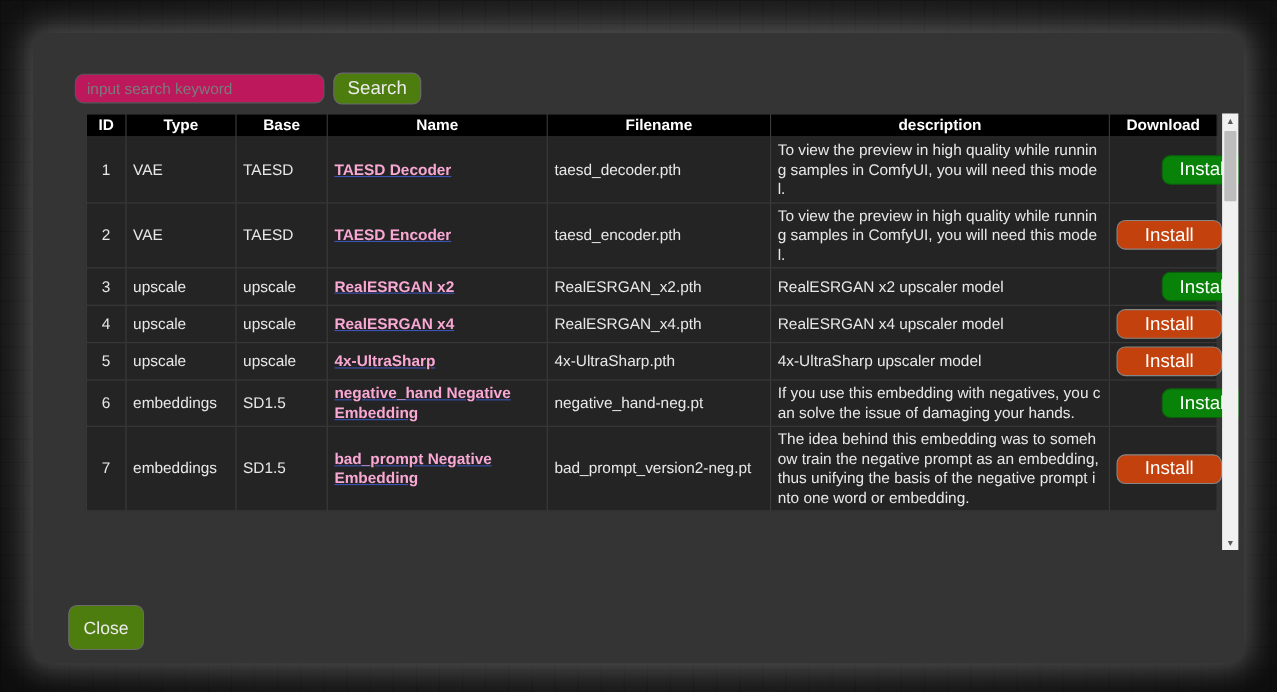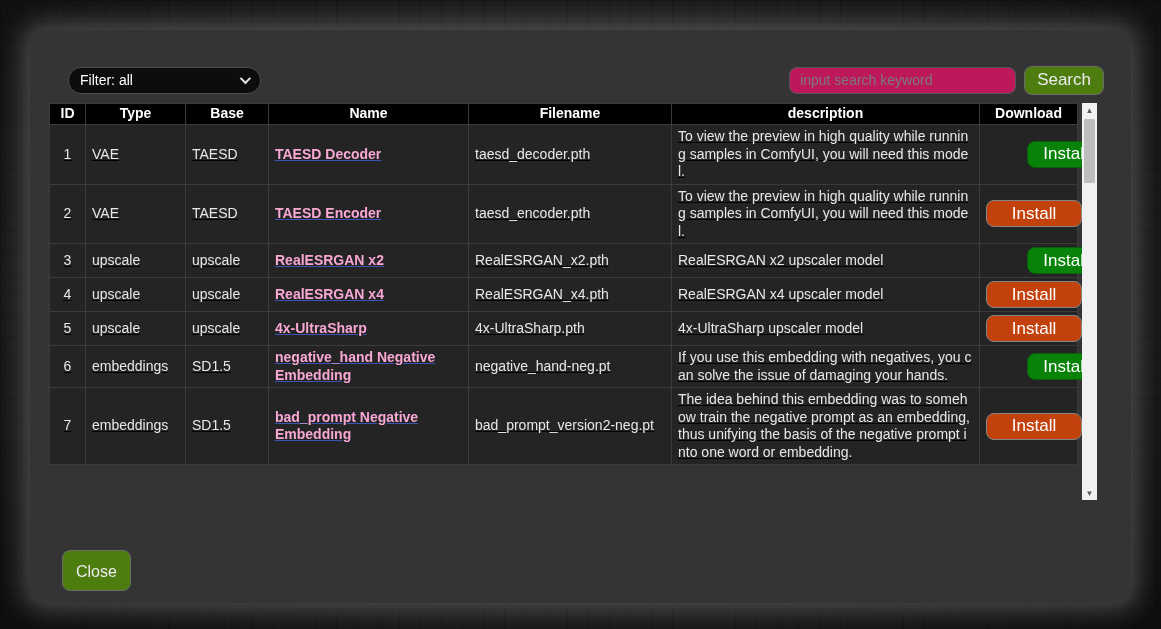--- a/index.html
+++ b/index.html
@@ -53,23 +53,22 @@
     background: #4d7c0f; color: #ececec;
     border: 1px solid #6b6b6b; border-radius: 8px;
     font-family: "Liberation Sans", sans-serif;
     cursor: pointer;
   }
   .btn.search-btn { height: 29px; padding: 0 12px; font-size: 17px; }
   .btn.close-btn { position: absolute; left: 32px; bottom: 12px; height: 41px; padding: 12px 13px; font-size: 16px; }
 
   
   .scroll-area {
-    position: absolute; left: 19px; top: 73px; width: 1048px; height: 397px;
+    position: absolute; left: 48px; top: 73px; width: 1048px; height: 397px;
     overflow: hidden;
-    text-decoration: underline;
   }
   table.models {
     width: 1028px; border-collapse: collapse; table-layout: fixed;
     background: #242424; color: #e8e8e8;
     font-size: 14px; line-height: 1.25;
   }
   table.models th, table.models td { border: 1px solid #3b3b3b; }
   table.models th {
     background: #000; color: #fff; font-weight: bold;
     height: 21px; padding: 1px 4px; text-align: center; font-size: 14px;
@@ -99,26 +98,20 @@
     display: flex; align-items: center; justify-content: center; user-select: none; }
   .vs-thumb { width: 11px; height: 64px; background: #bdbdbd; border-radius: 1px; margin-top: 2px; }
   .vs-spacer { flex: 1; }
 </style>
 </head>
 <body>
 
 <div class="dialog">
 
   <div class="toolbar">
-    <div class="filter-wrap">
-      <select class="filter">
-        <option>Filter: all</option>
-      </select>
-      <span class="chevron"></span>
-    </div>
     <div class="search-group">
       <input class="search" type="text" placeholder="input search keyword" style="">
       <button class="btn search-btn">Search</button>
     </div>
   </div>
 
   <div class="scroll-area">
     <table class="models">
       <colgroup>
         <col style="width:36px">

